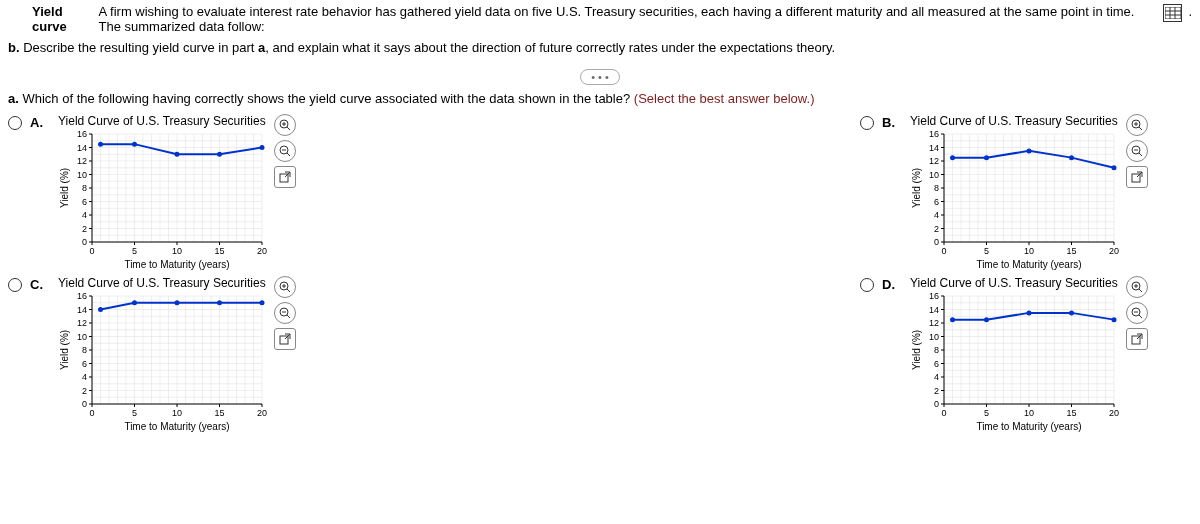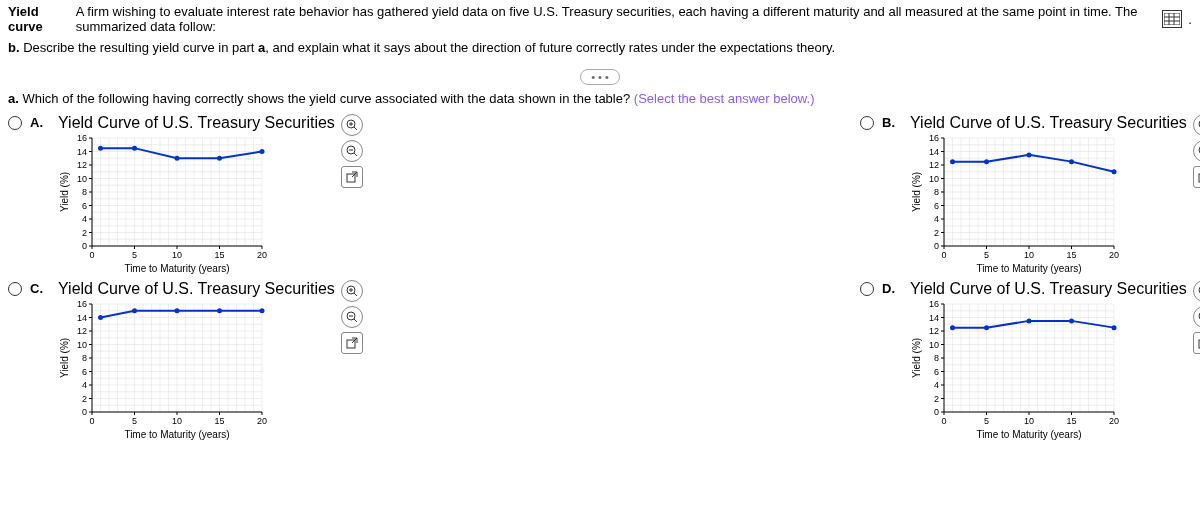--- a/index.html
+++ b/index.html
@@ -6,22 +6,23 @@
     font-family: Arial, sans-serif;
     font-size: 13px;
     margin: 0;
     padding: 4px 8px;
     color: #000;
     width: 1200px;
     box-sizing: border-box;
   }
   .header-row {
     display: flex;
-    align-items: center;
+    align-items: flex-start;
     gap: 6px;
+    margin-left: 24px;
   }
   .bold { font-weight: bold; }
   .table-icon {
     display: inline-flex;
     align-items: center;
     justify-content: center;
     width: 20px;
     height: 16px;
     border: 1px solid #333;
     font-size: 10px;
@@ -36,21 +37,21 @@
   .ellipsis-btn {
     display: inline-block;
     border: 1px solid #aaa;
     border-radius: 10px;
     padding: 0 10px;
     font-size: 11px;
     color: #666;
     cursor: pointer;
     line-height: 14px;
   }
-  .prompt .blue { color: #8b5cf6; }
+  .prompt .blue { color: #7f1d1d; }
   .choices {
     display: grid;
     grid-template-columns: 1fr 1fr;
     column-gap: 520px;
     margin-top: 8px;
   }
   .choice {
     display: flex;
     align-items: flex-start;
     gap: 8px;
@@ -60,21 +61,21 @@
     width: 12px;
     height: 12px;
     border: 1px solid #333;
     border-radius: 50%;
     margin-top: 2px;
     flex: 0 0 auto;
     cursor: pointer;
   }
   .choice-label { font-weight: bold; margin-top: 1px; flex: 0 0 20px; }
   .chart-box { position: relative; }
-  .chart-title { font-size: 16px; margin-bottom: 2px; }
+  .chart-title { font-size: 12px; margin-bottom: 2px; }
   .tool-col {
     position: absolute;
     right: -28px;
     top: 0;
     display: flex;
     flex-direction: column;
     gap: 4px;
   }
   .tool-btn {
     width: 20px;

